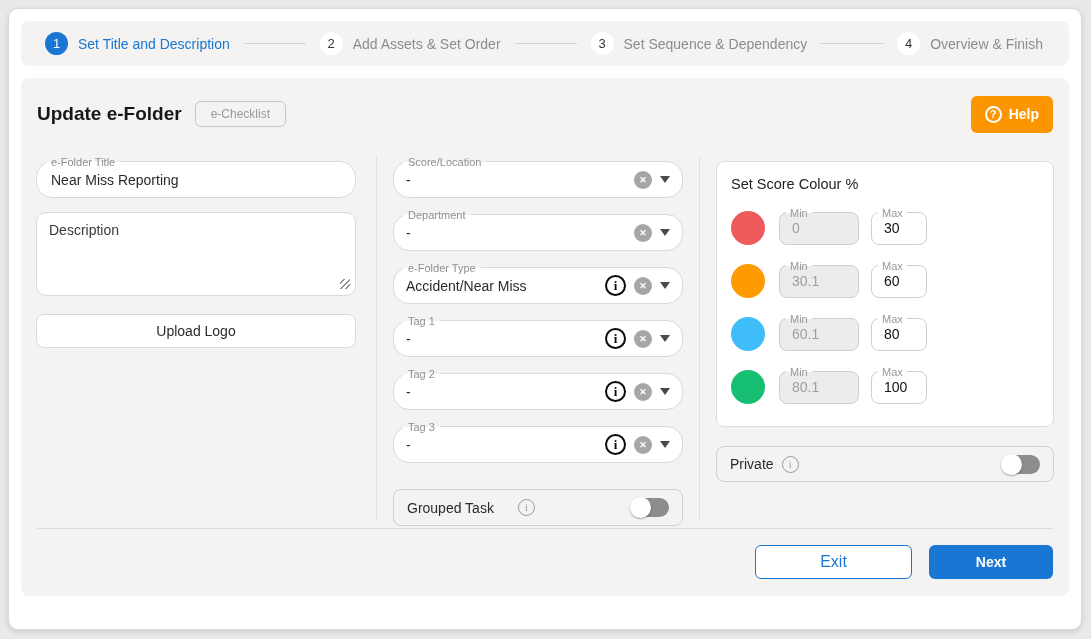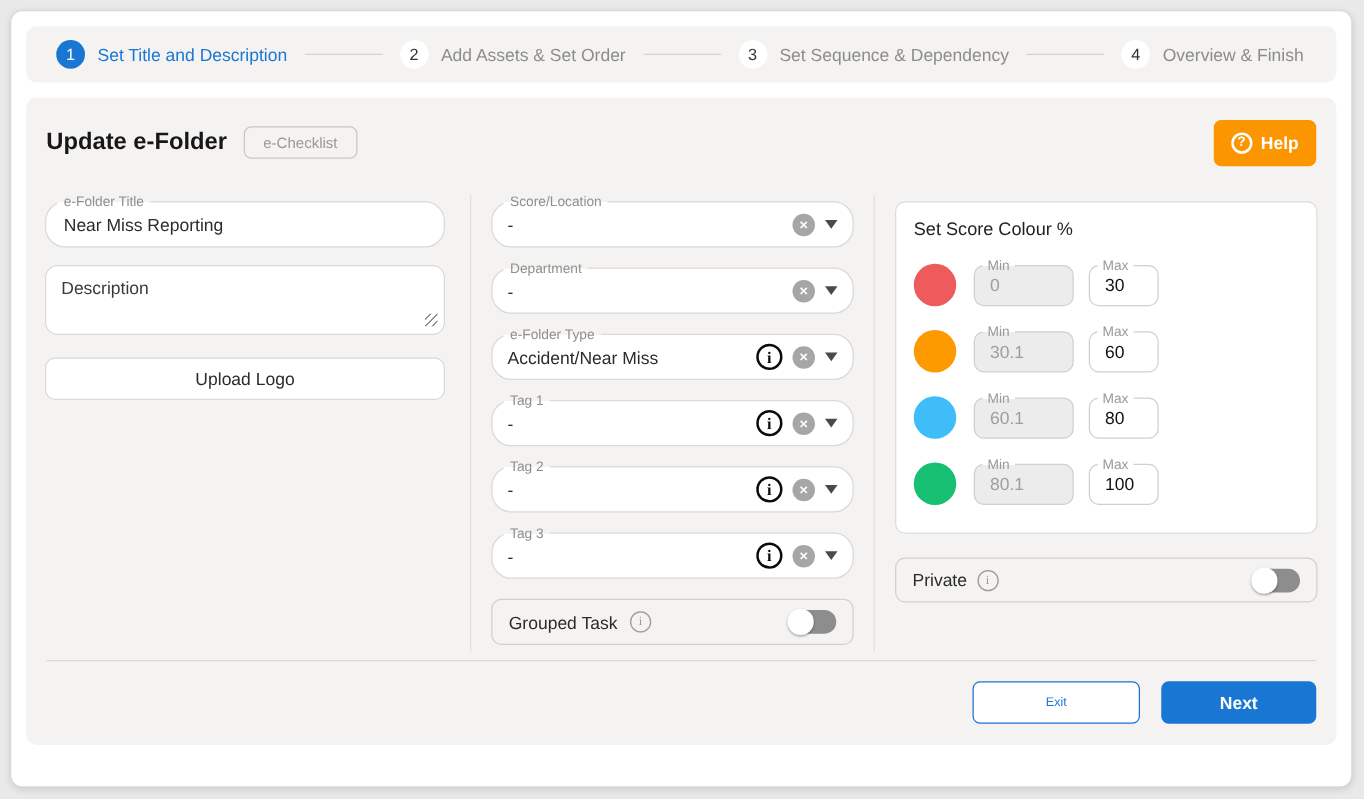--- a/index.html
+++ b/index.html
@@ -52,35 +52,35 @@
               display:flex; align-items:center; justify-content:center; cursor:pointer; }
   .caret { width:0; height:0; border-left:5.5px solid transparent; border-right:5.5px solid transparent;
            border-top:7px solid #4a4a4a; cursor:pointer; }
   .info-gray { width:17px; height:17px; border:1px solid #9a9a9a; border-radius:50%; color:#9a9a9a;
                font-size:10px; display:flex; align-items:center; justify-content:center;
                font-family:"Liberation Serif", serif; }
 
   
   .title-field { margin-top:10px; }
   .desc-wrap { position:relative; margin-top:14px; }
-  .desc { width:100%; height:56px; background:#fff; border:1px solid #d9d9d9; border-radius:10px;
+  .desc { width:100%; height:84px; background:#fff; border:1px solid #d9d9d9; border-radius:10px;
           padding:9px 12px; font-size:14px; color:#2b2b2b; resize:none; outline:none;
           font-family:"Liberation Sans", sans-serif; display:block; }
   .desc::placeholder { color:#3a3a3a; opacity:1; }
   .resize-handle { position:absolute; right:6px; bottom:7px; width:10px; height:10px;
                    background:repeating-linear-gradient(135deg, transparent 0 2.5px, #8f8f8f 2.5px 4px); }
   .upload-btn { margin-top:18px; width:100%; height:34px; background:#fff; border:1px solid #d9d9d9;
                 border-radius:8px; font-size:14px; color:#2b2b2b; cursor:pointer;
                 font-family:"Liberation Sans", sans-serif; }
 
   
   .mid-field { margin-top:10px; }
   .mid-field + .mid-field { margin-top:16px;gap:14px; }
-  .toggle-box { margin-top:16px; border:1px solid #d2d0ce; border-radius:8px; height:37px;
-                display:flex; align-items:center; gap:10px; padding:0 13px; }
+  .toggle-box { margin-top:26px; border:1px solid #d2d0ce; border-radius:8px; height:37px;
+                display:flex; align-items:center; gap:24px; padding:0 13px; }
   .toggle-label { font-size:14px; color:#2b2b2b; }
   .toggle { position:relative; margin-left:auto; width:38px; height:19px; border-radius:10px; background:#8d8d8d; cursor:pointer; }
   .knob { position:absolute; left:-1px; top:-1px; width:21px; height:21px; border-radius:50%; background:#fff;
           box-shadow:0 1px 2px rgba(0,0,0,.35); }
 
   
   .score-panel { margin-top:10px; background:#fff; border:1px solid #dcdcdc; border-radius:8px;
                  height:266px; padding:14px 14px 0 14px; }
   .score-title { font-size:14.5px; color:#222; }
   .score-row { display:flex; align-items:center; margin-top:19px; }
@@ -95,22 +95,22 @@
   .mm-value { border:none; outline:none; background:transparent; width:100%; font-size:14px;
               font-family:"Liberation Sans", sans-serif; }
   .min-f .mm-value { color:#9e9e9e; }
   .max-f .mm-value { color:#111; }
   .private-box { margin-top:19px; border:1px solid #d2d0ce; border-radius:8px; height:36px;
                  display:flex; align-items:center; gap:8px; padding:0 13px; }
 
   
   .hdivider { position:absolute; left:16px; right:16px; top:450px; height:1px; background:#dcdad8; }
   .footer { position:absolute; right:16px; top:467px; display:flex; gap:17px; }
-  .exit-btn { width:134px; height:34px; background:#fff; border:1px solid #1976d2; border-radius:6px;
-              color:#1976d2; font-size:10px; cursor:pointer; font-family:"Liberation Sans", sans-serif; }
+  .exit-btn { width:157px; height:34px; background:#fff; border:1px solid #1976d2; border-radius:6px;
+              color:#1976d2; font-size:16px; cursor:pointer; font-family:"Liberation Sans", sans-serif; }
   .next-btn { width:124px; height:34px; border:none; border-radius:6px; color:#fff; font-size:14px;
               font-weight:bold; cursor:pointer; font-family:"Liberation Sans", sans-serif; }
 </style>
 </head>
 <body>
 
 <div class="viewport">
   <div class="card">
 
     <div class="stepper">

